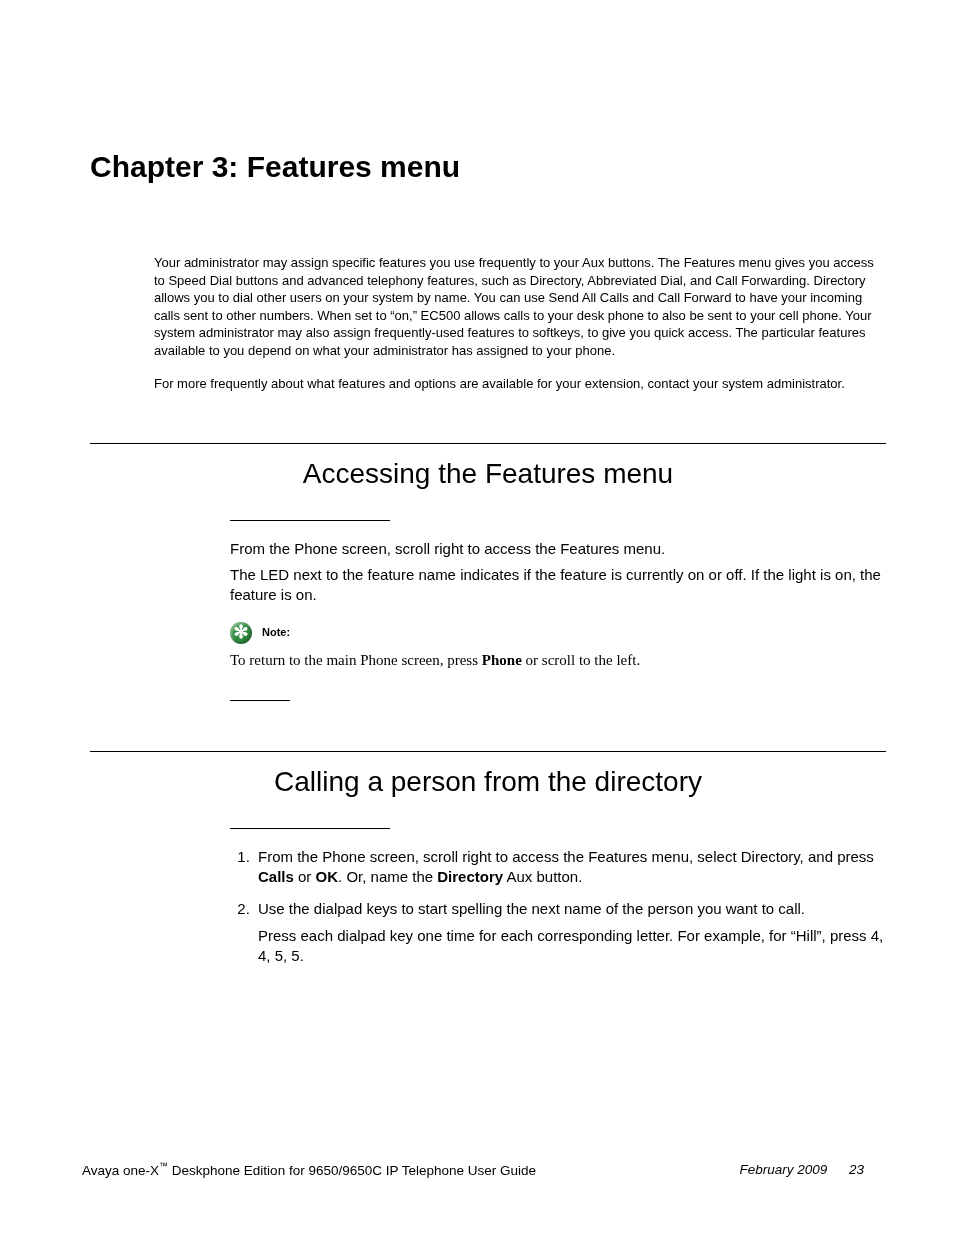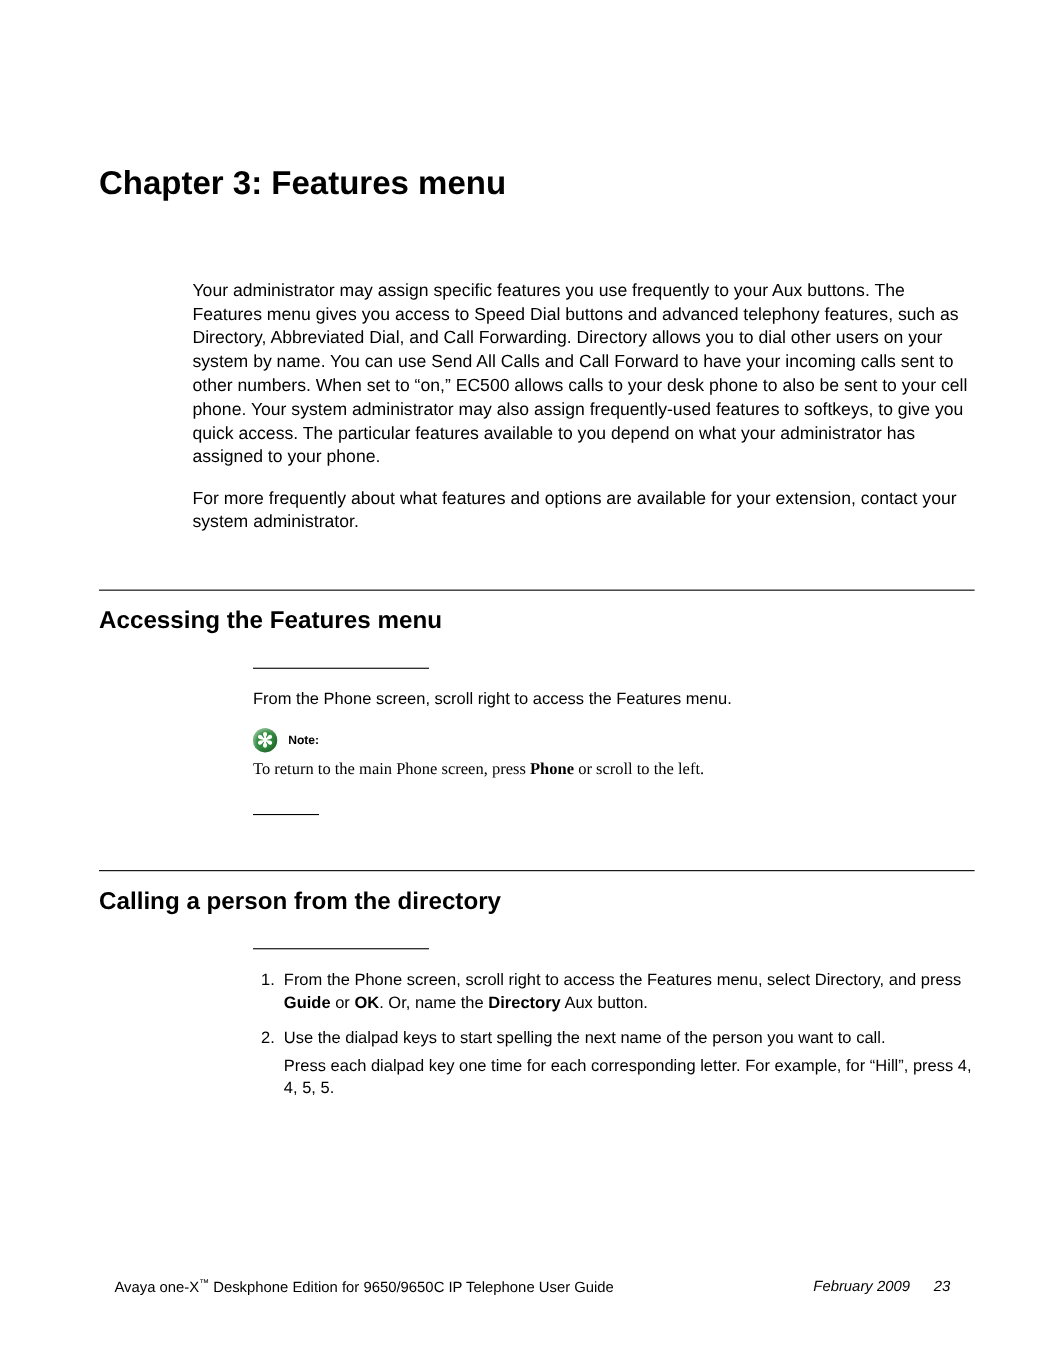--- a/index.html
+++ b/index.html
@@ -15,37 +15,38 @@
     box-sizing: border-box;
     padding: 150px 68px 50px 90px;
     position: relative;
   }
   h1.chapter-title {
     font-size: 30px;
     font-weight: bold;
     margin: 0 0 70px 0;
   }
   .intro-block {
-    margin-left: 85px;
+    margin-left: 64px;
     margin-right: 0;
-    font-size: 16px;
+    font-size: 13px;
     line-height: 1.35;
   }
   .intro-block p {
     margin: 0 0 16px 0;
   }
   .section-rule {
     border: none;
     border-top: 1.5px solid #000;
     margin: 50px 0 10px 0;
   }
   h2.section-title {
-    font-size: 22px;
-    font-weight: bold;
+    font-size: 28px;
+    font-weight: normal;
     margin: 14px 0 0 0;
+    text-align: center;
   }
   .short-rule {
     width: 160px;
     border: none;
     border-top: 1.5px solid #000;
     margin: 30px 0 18px 140px;
   }
   .short-rule.thin {
     width: 60px;
     margin: 30px 0 0 140px;
@@ -95,21 +96,21 @@
   ol.steps li {
     margin-bottom: 12px;
     padding-left: 4px;
   }
   ol.steps li p {
     margin: 6px 0 12px 0;
   }
   .footer {
     position: absolute;
     bottom: 58px;
-    left: 104px;
+    left: 82px;
     right: 90px;
     display: flex;
     justify-content: space-between;
     align-items: baseline;
     font-size: 13.5px;
   }
   .footer-left sup {
     font-size: 9px;
   }
   .footer-right {
@@ -132,39 +133,40 @@
     <p>Your administrator may assign specific features you use frequently to your Aux buttons. The Features menu gives you access to Speed Dial buttons and advanced telephony features, such as Directory, Abbreviated Dial, and Call Forwarding. Directory allows you to dial other users on your system by name. You can use Send All Calls and Call Forward to have your incoming calls sent to other numbers. When set to “on,” EC500 allows calls to your desk phone to also be sent to your cell phone. Your system administrator may also assign frequently-used features to softkeys, to give you quick access. The particular features available to you depend on what your administrator has assigned to your phone.</p>
     <p>For more frequently about what features and options are available for your extension, contact your system administrator.</p>
   </div>
 
   <hr class="section-rule">
   <h2 class="section-title">Accessing the Features menu</h2>
   <hr class="short-rule">
 
   <div class="body-block">
     <p>From the Phone screen, scroll right to access the Features menu.</p>
+    <p>The LED next to the feature name indicates if the feature is currently on or off. If the light is on, the feature is on.</p>
 
     <div class="note-row">
       <div class="note-icon">✻</div>
       <span class="note-label">Note:</span>
     </div>
     <p class="note-text">
       <span>To return to the main Phone screen, press </span><span class="bold">Phone</span><span> or scroll to the left.</span>
     </p>
   </div>
 
   <hr class="short-rule thin">
 
   <hr class="section-rule">
   <h2 class="section-title">Calling a person from the directory</h2>
   <hr class="short-rule">
 
   <ol class="steps">
     <li>
-      <span>From the Phone screen, scroll right to access the Features menu, select Directory, and press </span><span class="bold">Guide</span><span> or </span><span class="bold">OK</span><span>. Or, name the </span><span class="bold">Directory</span><span> Aux button.</span>
+      <span>From the Phone screen, scroll right to access the Features menu, select Directory, and press </span><span class="bold">Calls</span><span> or </span><span class="bold">OK</span><span>. Or, name the </span><span class="bold">Directory</span><span> Aux button.</span>
     </li>
     <li>
       <span>Use the dialpad keys to start spelling the next name of the person you want to call.</span>
       <p>Press each dialpad key one time for each corresponding letter. For example, for “Hill”, press 4, 4, 5, 5.</p>
     </li>
   </ol>
 
   <div class="footer">
     <div class="footer-left">
       <span>Avaya one-X</span><sup>™</sup><span> Deskphone Edition for 9650/9650C IP Telephone User Guide</span>

